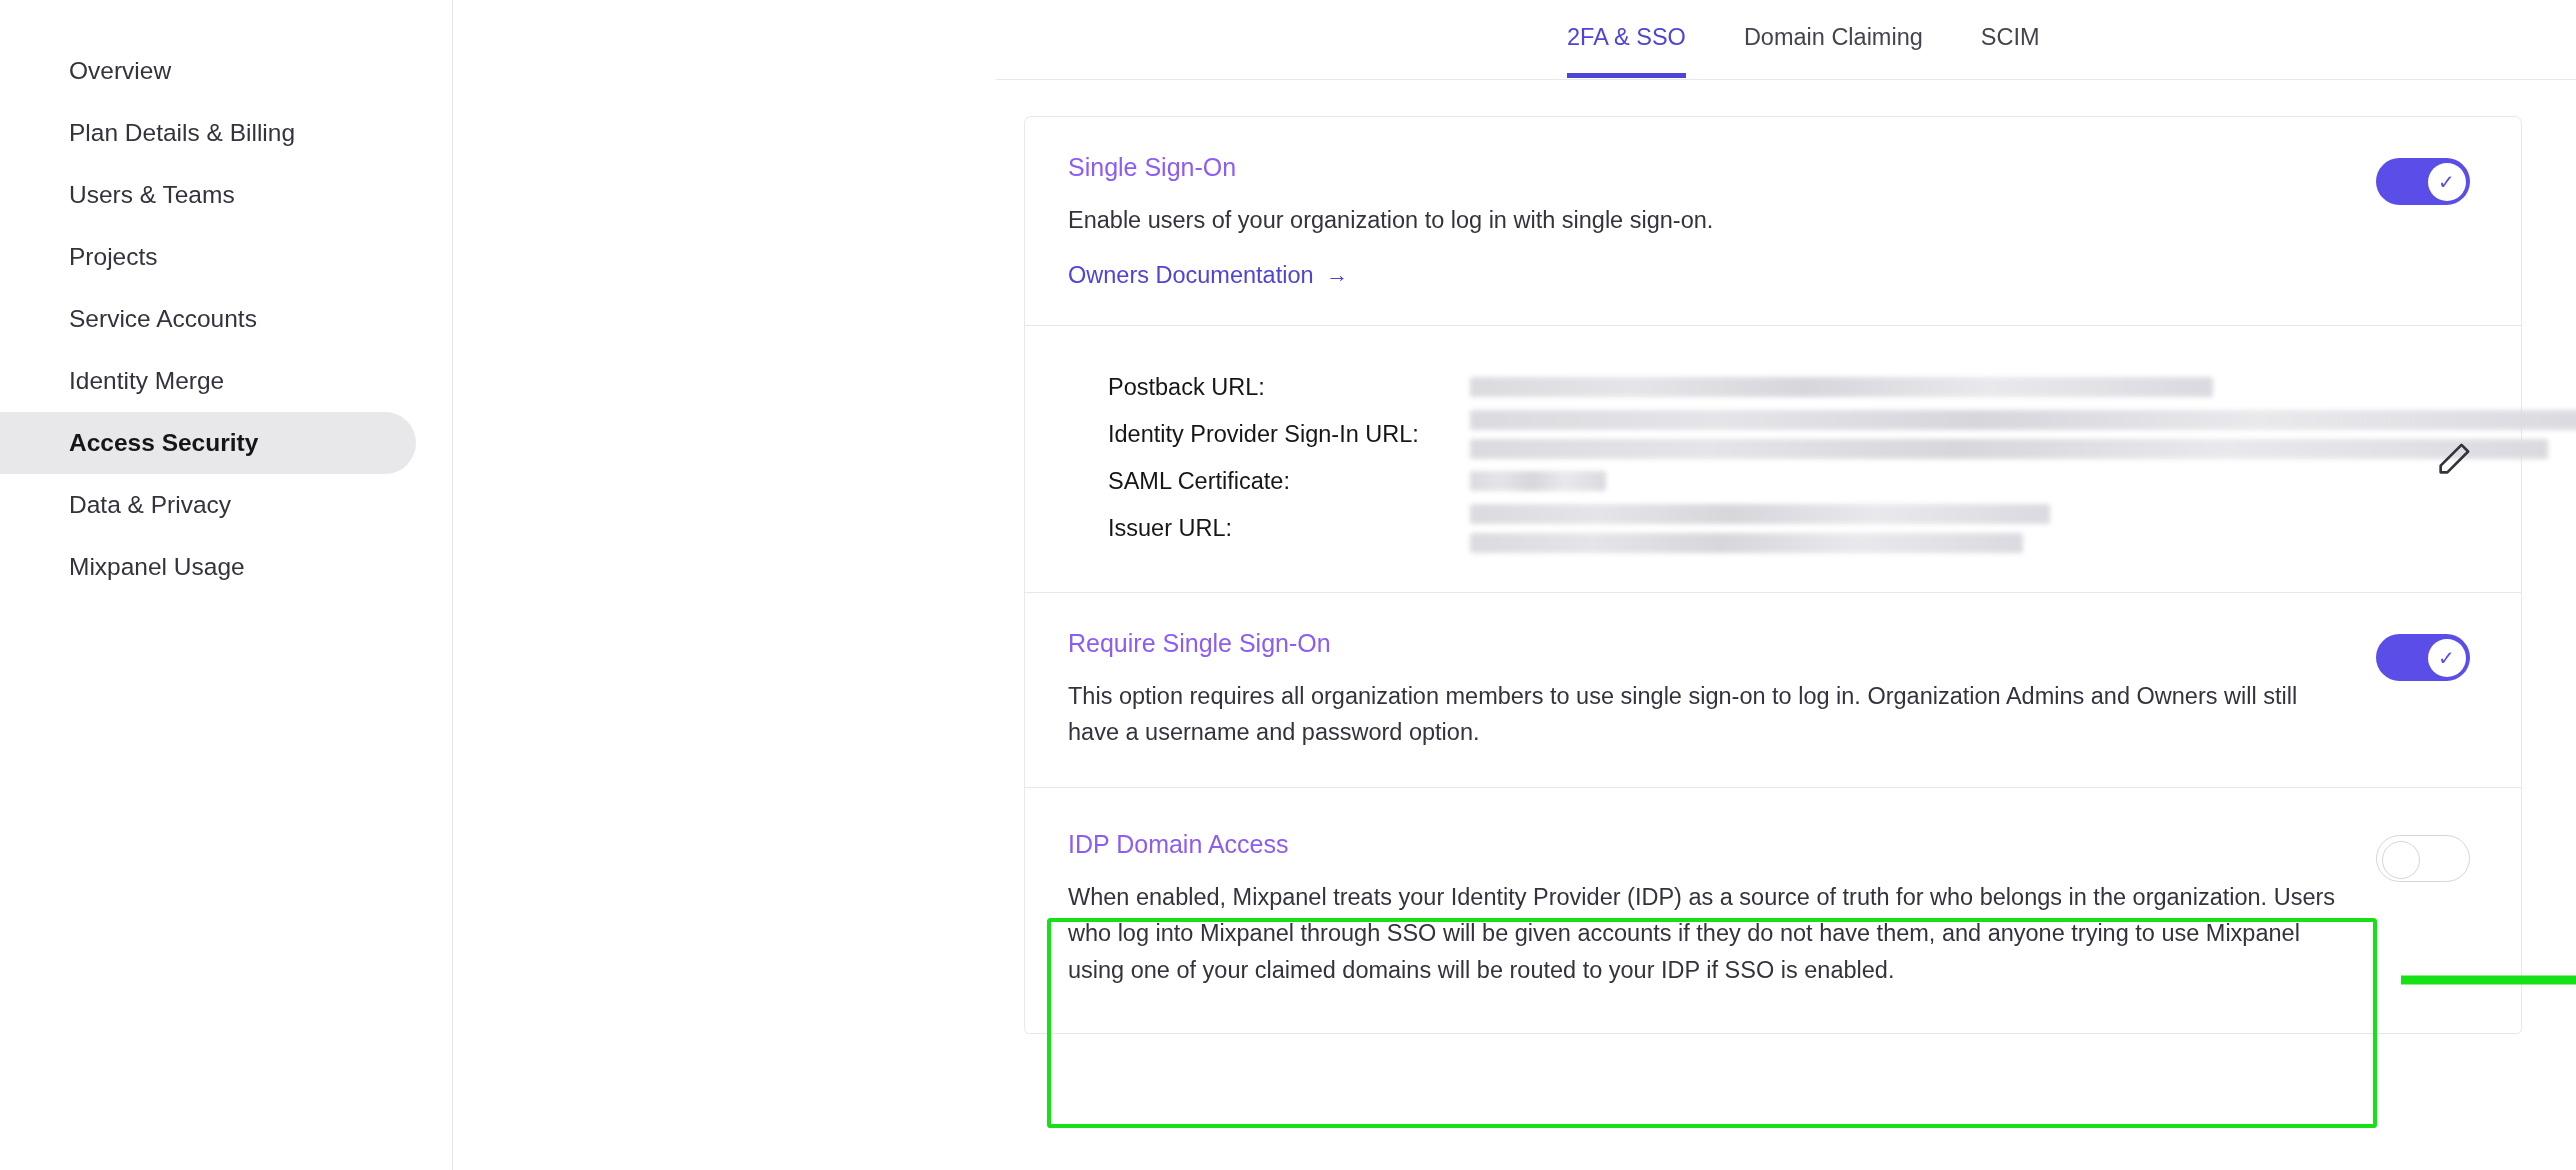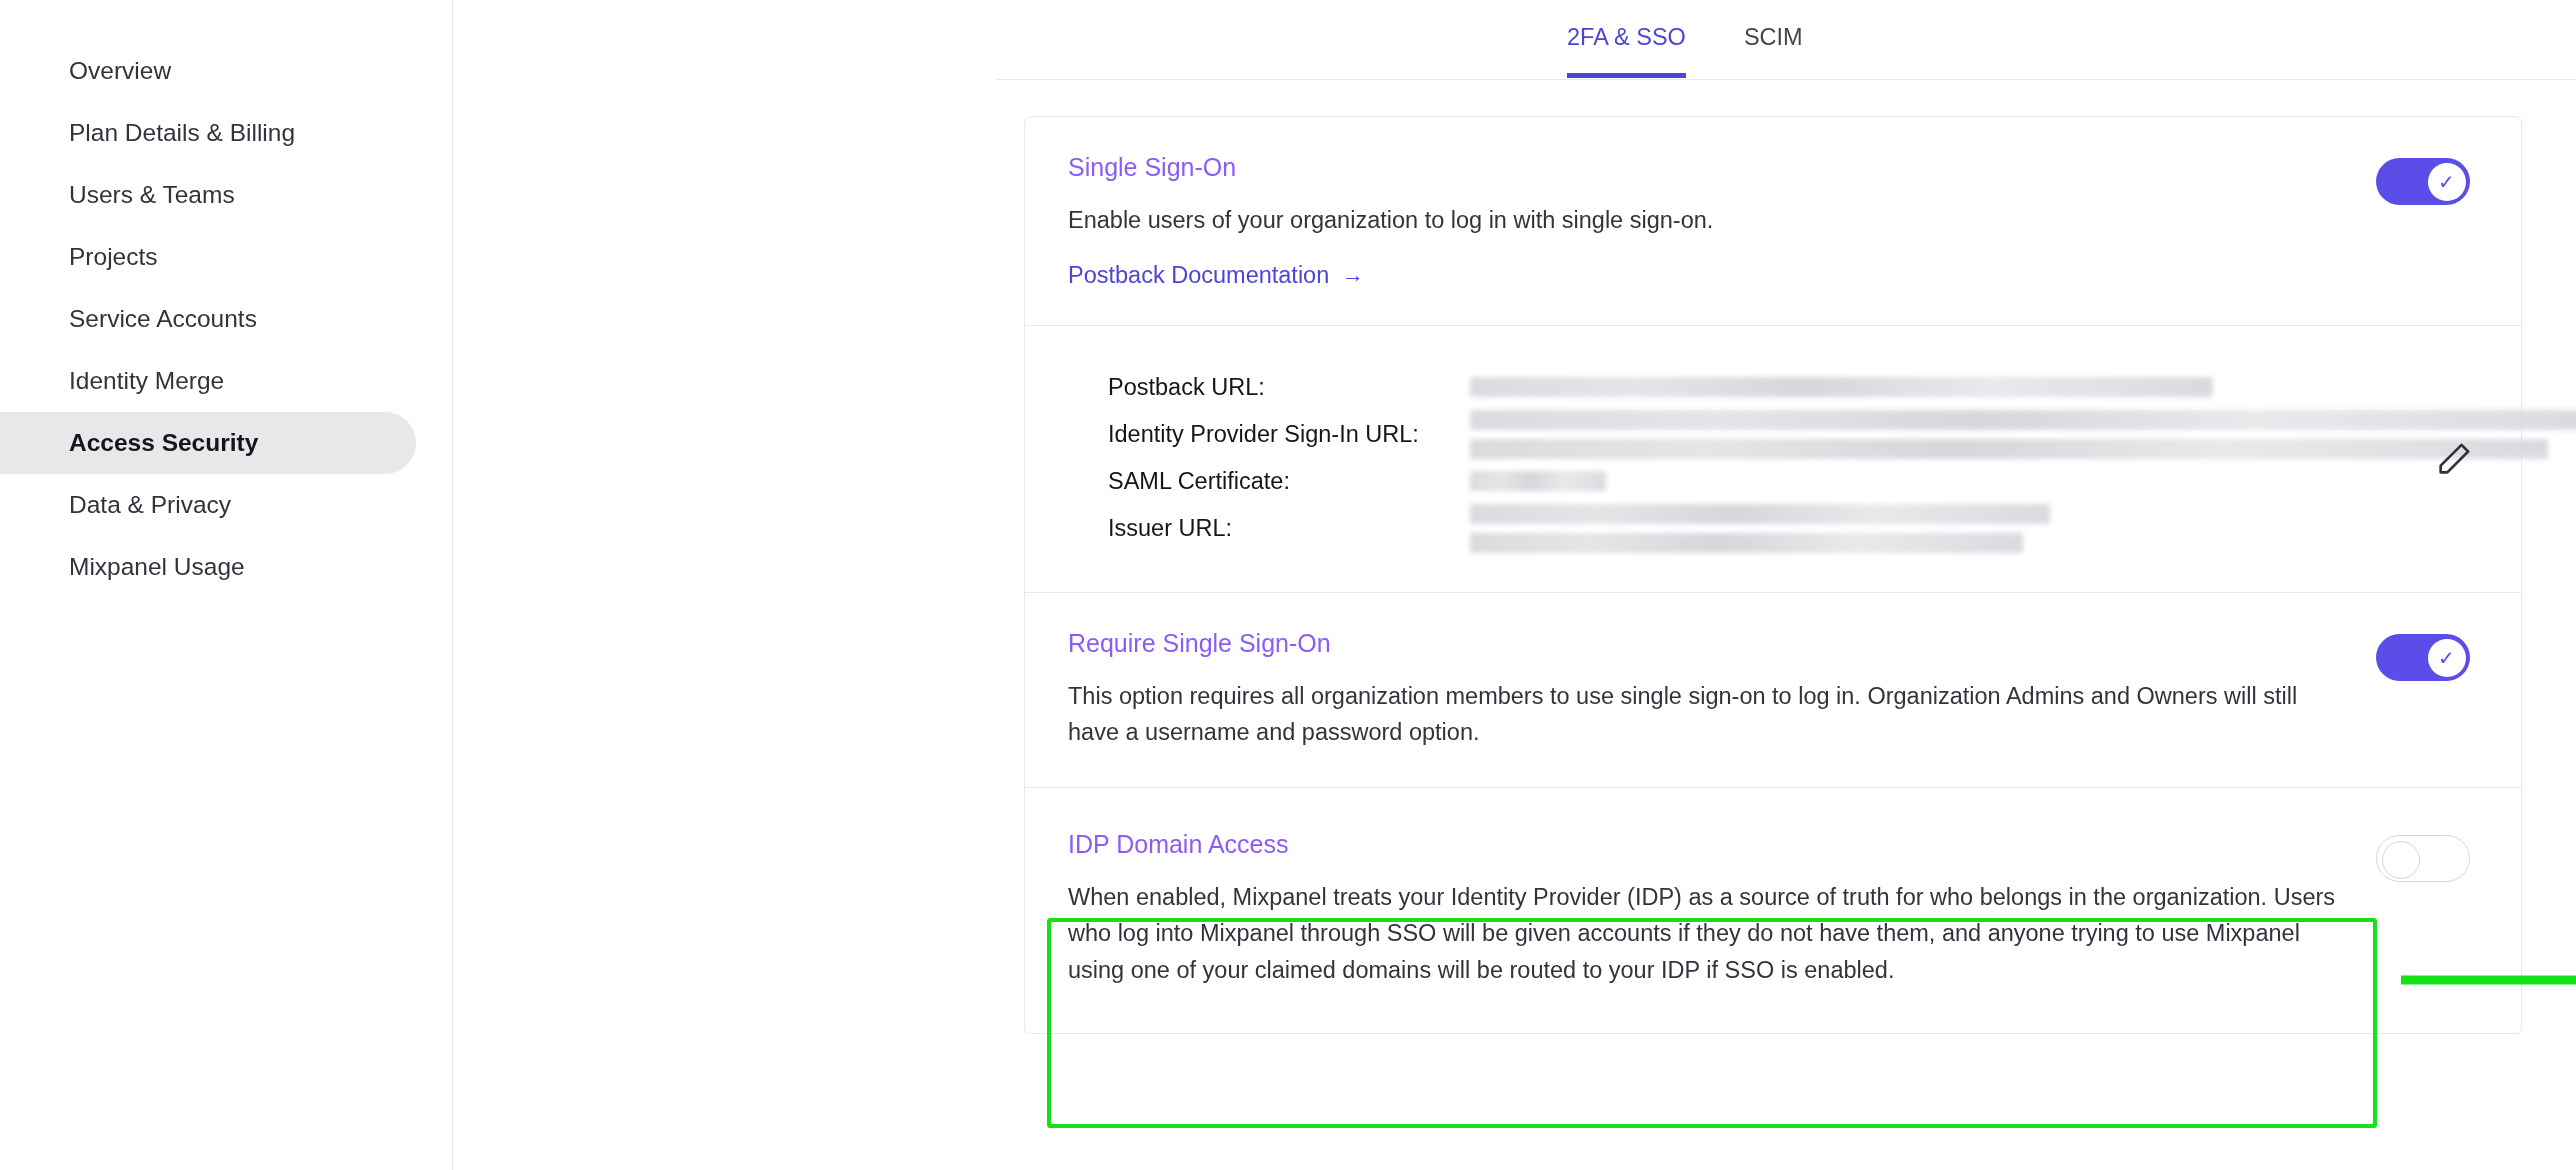--- a/index.html
+++ b/index.html
@@ -283,34 +283,37 @@
   </aside>
 
   <section class="main">
 
     <div class="tabs">
       <div class="tabs-inner">
         <div class="tab active">
           <span>2FA &amp; SSO</span>
         </div>
         <div class="tab">
+          <span>Domain Claiming</span>
+        </div>
+        <div class="tab">
           <span>SCIM</span>
         </div>
       </div>
     </div>
 
     <div class="content">
       <div class="card card-top">
 
         <div class="row">
           <div class="row-body">
             <div class="row-title">Single Sign-On</div>
             <div class="row-desc">Enable users of your organization to log in with single sign-on.</div>
             <a class="doc-link" href="#">
-              <span>Postback Documentation</span>
+              <span>Owners Documentation</span>
               <span class="arrow">→</span>
             </a>
           </div>
           <div class="toggle">
             <div class="knob">✓</div>
           </div>
         </div>
 
         <div class="cred-row">
           <div class="cred-list">

